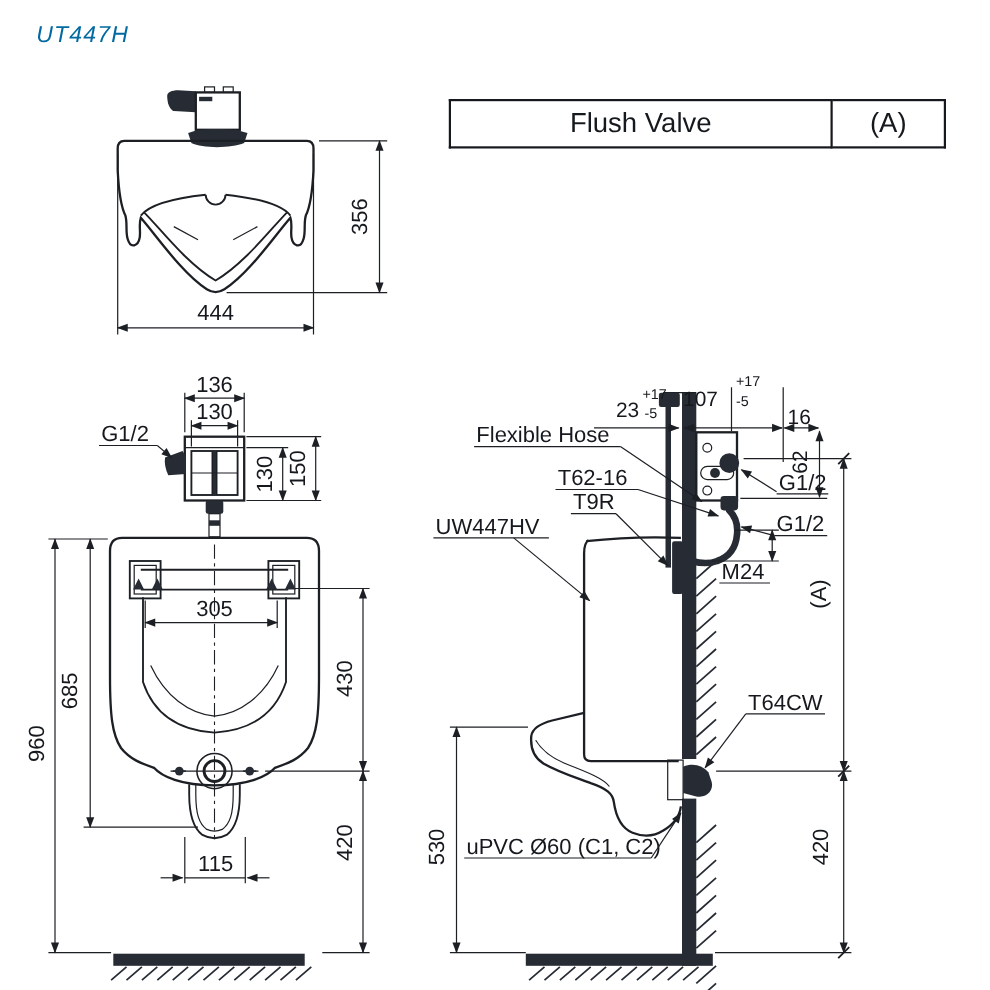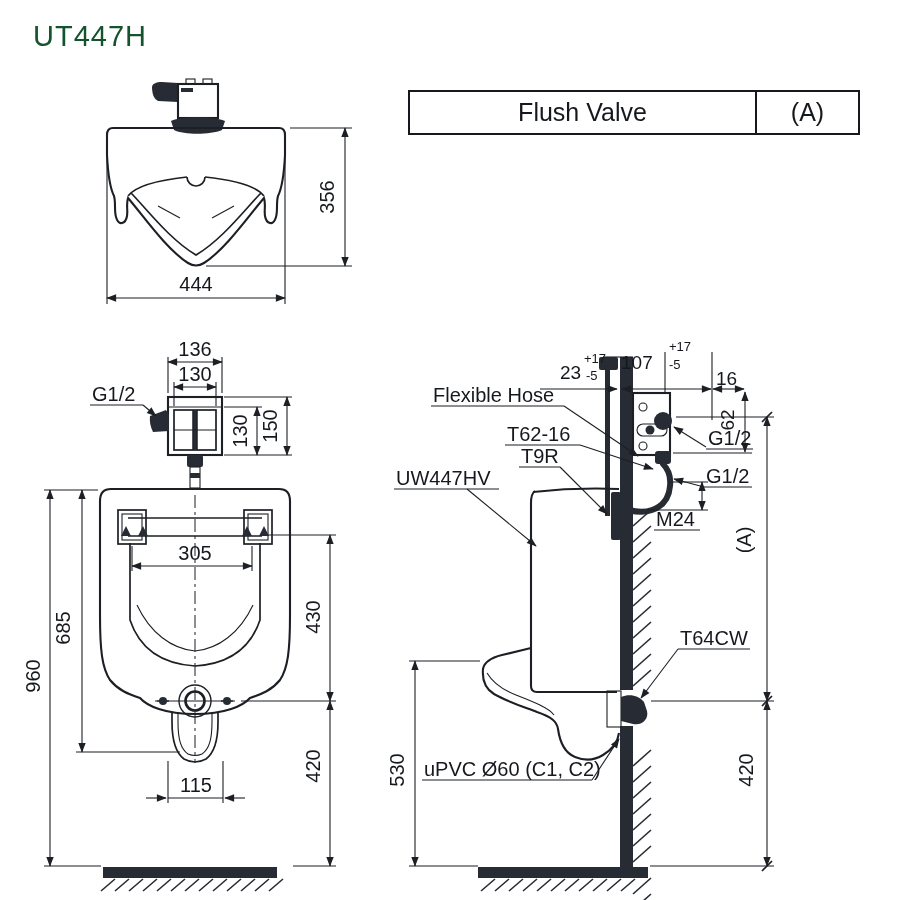--- a/index.html
+++ b/index.html
@@ -1,19 +1,19 @@
 <!DOCTYPE html>
 <html><head>
 <meta charset="utf-8">
 <style>
   html,body{margin:0;padding:0;background:#fff;}
   #page{position:relative;width:900px;height:900px;background:#ffffff;overflow:hidden;
         font-family:"Liberation Sans",sans-serif;color:#1c1f24;}
-  #title{position:absolute;left:33px;top:20px;font-size:29px;
-         letter-spacing:1px;color:#14532d;}
+  #title{position:absolute;left:33px;top:20px;font-size:21px;font-style:italic;
+         letter-spacing:1px;color:#0369a1;}
   table.spec{position:absolute;left:408px;top:90px;border-collapse:collapse;table-layout:fixed;}
   table.spec td{border:2.5px solid #15181d;text-align:center;font-size:25px;color:#15181d;
                 padding:0;height:41px;background:#fff;white-space:nowrap;}
   td.c1{width:345px;} td.c2{width:101px;}
   svg{position:absolute;left:0;top:0;}
   .ln{stroke:#1c1f24;fill:none;}
   .w2{stroke-width:2.1;} .w18{stroke-width:1.7;} .w12{stroke-width:1.1;}
   .dim{stroke:#1c1f24;stroke-width:1.1;fill:none;}
   .dk{fill:#272c34;stroke:none;}
   .hatch{stroke:#272c34;stroke-width:1.6;fill:none;}

